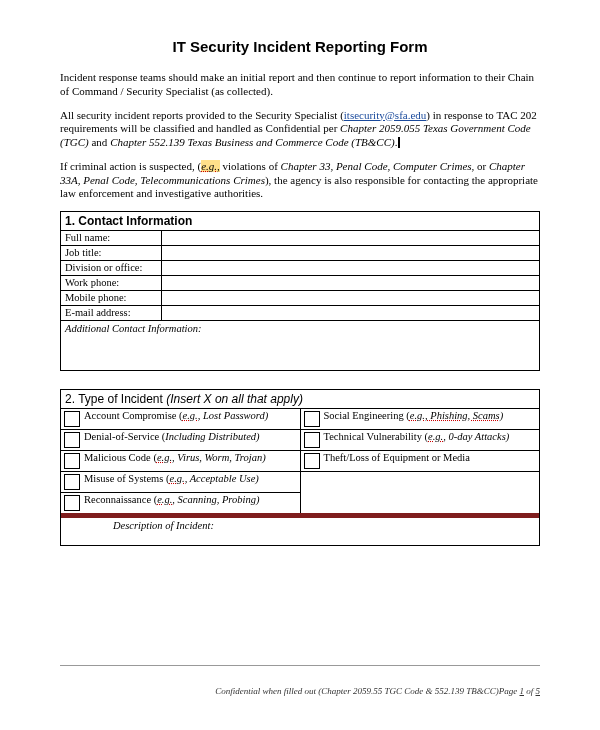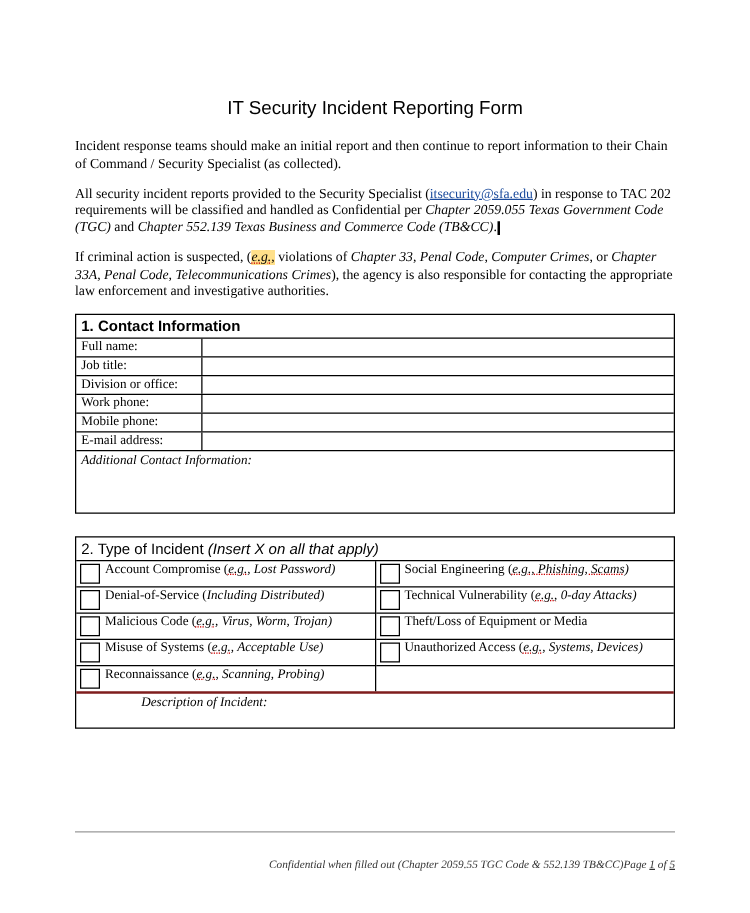--- a/index.html
+++ b/index.html
@@ -12,24 +12,23 @@
     width: 600px;
     height: 730px;
     position: relative;
   }
   .page {
     padding: 38px 60px 0 60px;
   }
   .title {
     text-align: center;
     font-family: Arial, Helvetica, sans-serif;
-    font-weight: normal;
+    font-weight: bold;
     font-size: 15px;
     margin-bottom: 16px;
-    margin-top: 40px;
   }
   .para {
     font-size: 11px;
     line-height: 1.25;
     margin-bottom: 10px;
   }
   .link { color: #1a4a9c; text-decoration: underline; }
   .italic { font-style: italic; }
   .udotted { text-decoration: underline dotted #c00; font-style: italic; }
   .highlight { background: #ffe08a; }
@@ -71,21 +70,21 @@
   .section2-head {
     padding: 2px 4px;
     font-family: Arial, Helvetica, sans-serif;
     font-size: 12px;
     border-bottom: 1px solid #000;
   }
   .section2-head b { font-weight: normal; }
   .section2-head .hint { font-style: italic; font-weight: normal; }
   .cols {
     display: flex;
-    border-bottom: 2px solid #7f1d1d;
+    border-bottom: 5px solid #7f1d1d;
   }
   .col { flex: 1; }
   .col.left { border-right: 1px solid #000; }
   .item {
     display: flex;
     align-items: flex-start;
     border-bottom: 1px solid #000;
   }
   .item:last-child { border-bottom: none; }
   .ck {
@@ -200,24 +199,20 @@
           <div class="itext"><span>Social Engineering (</span><span class="italic udotted">e.g.,</span><span class="italic udotted"> Phishing, Scams</span><span class="italic">)</span></div>
         </div>
         <div class="item">
           <div class="ck"></div>
           <div class="itext"><span>Technical Vulnerability (</span><span class="italic udotted">e.g.,</span><span class="italic"> 0-day Attacks</span><span class="italic">)</span></div>
         </div>
         <div class="item">
           <div class="ck"></div>
           <div class="itext"><span>Theft/Loss of Equipment or Media</span></div>
         </div>
-        <div class="item" style="border-bottom:1px solid #000">
-          <div class="ck"></div>
-          <div class="itext"><span>Unauthorized Access (</span><span class="italic udotted">e.g.,</span><span class="italic"> Systems, Devices</span><span class="italic">)</span></div>
-        </div>
         <div class="item" style="min-height:16px"></div>
       </div>
     </div>
     <div class="desc">Description of Incident:</div>
   </div>
 
 </div>
 
 <div class="footer">
   <span>Confidential when filled out (Chapter 2059.55 TGC Code &amp; 552.139 TB&amp;CC)</span>

